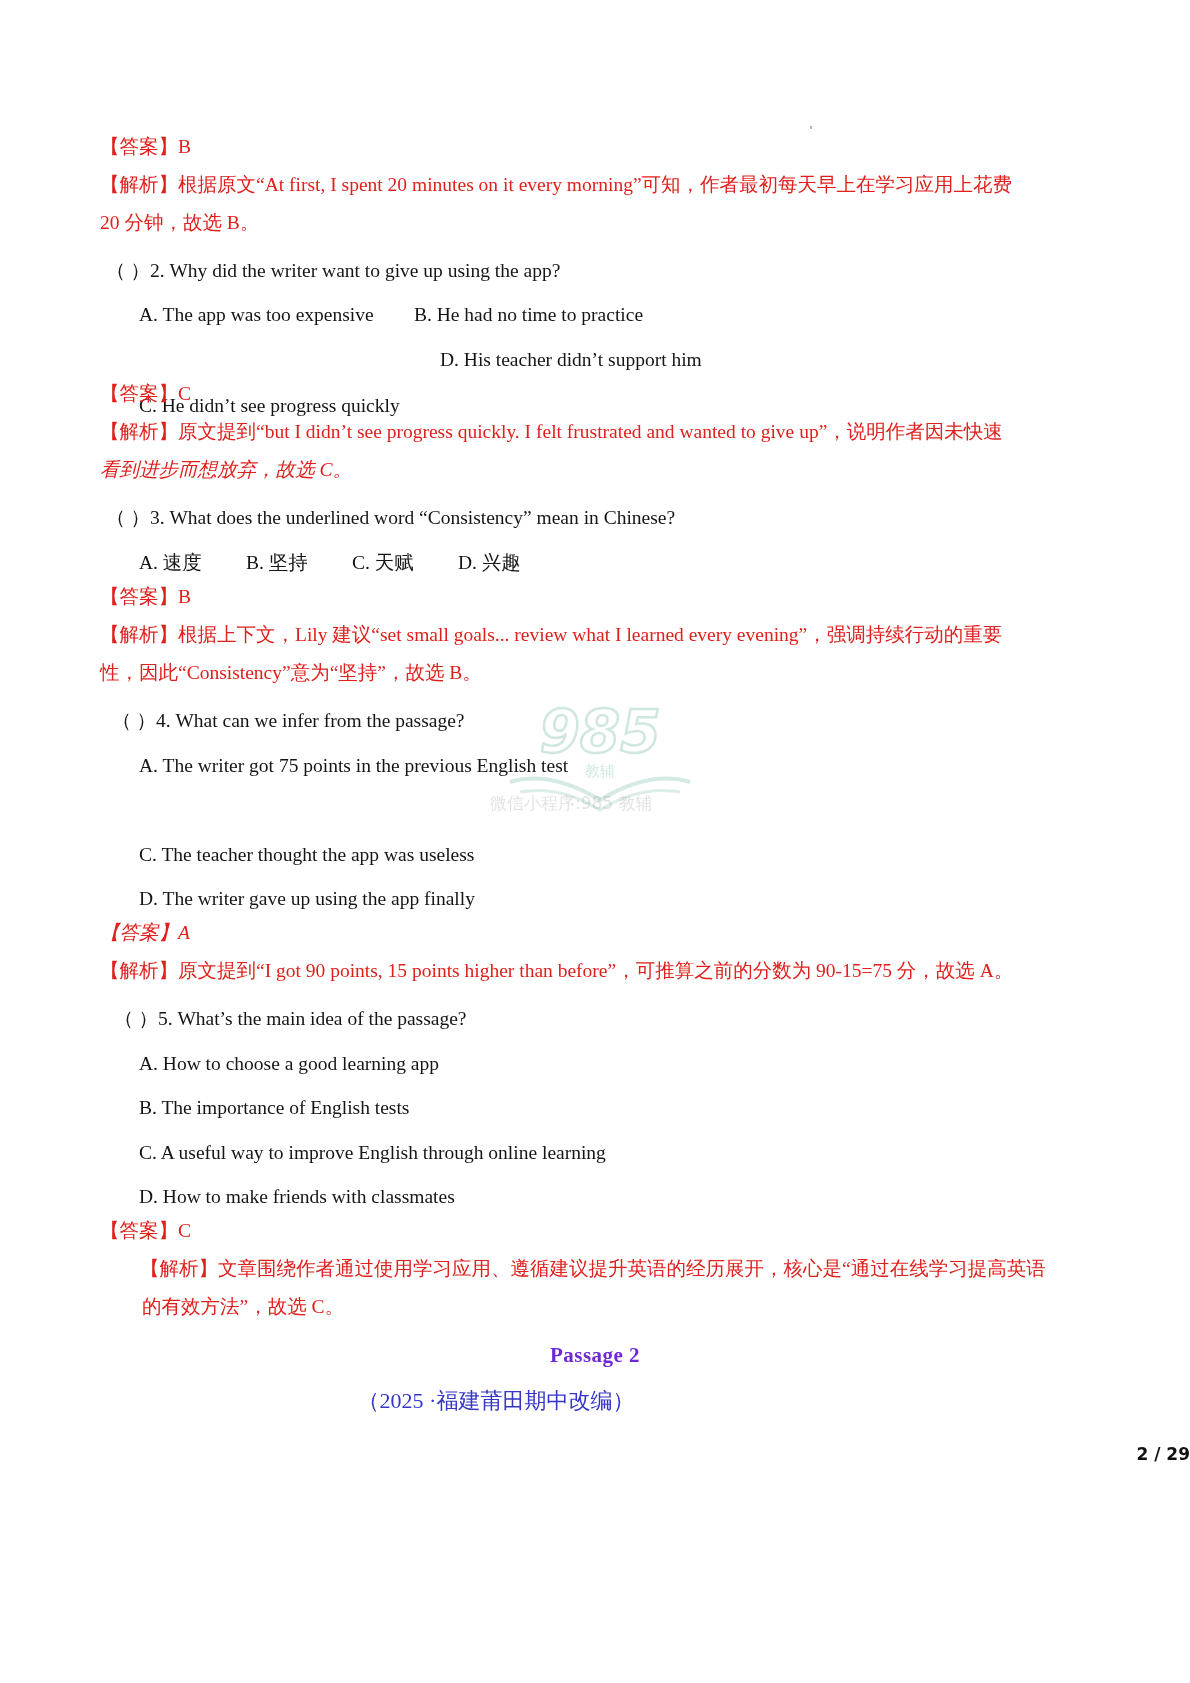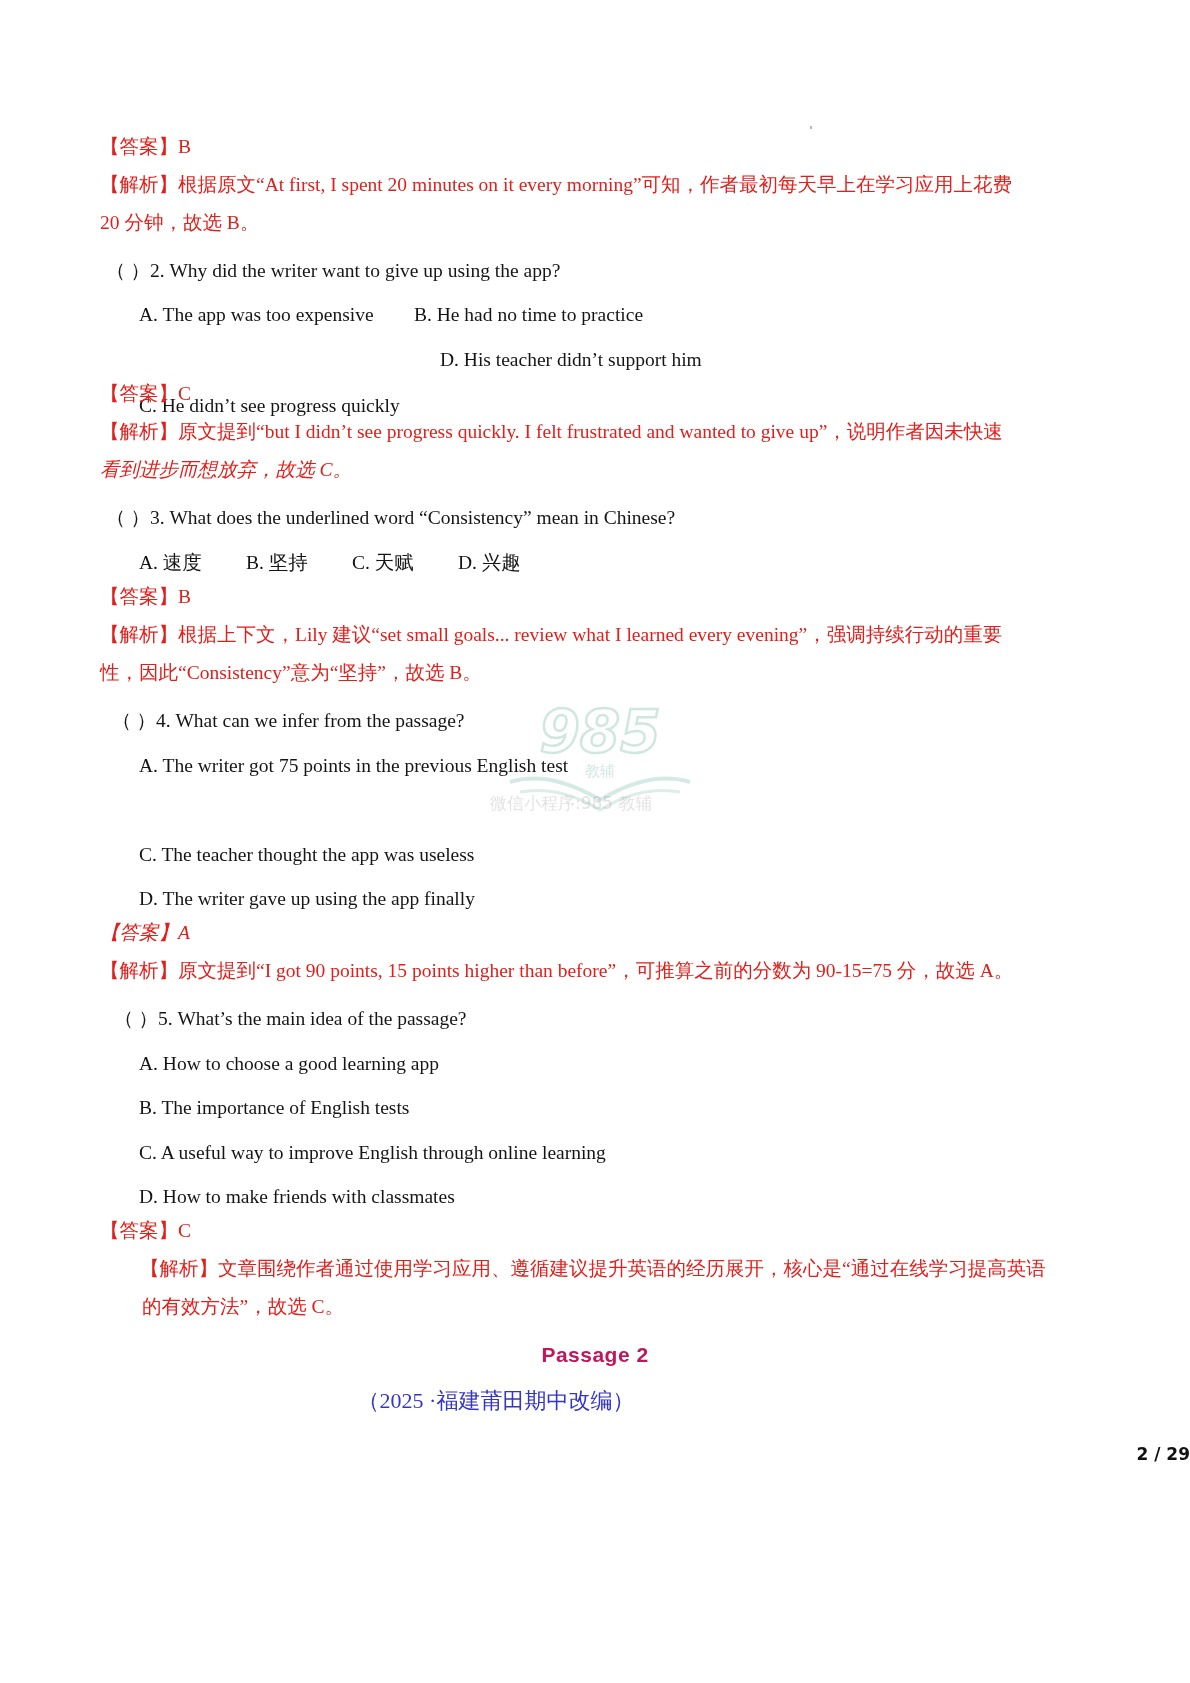--- a/index.html
+++ b/index.html
@@ -3,21 +3,21 @@
 <meta charset="utf-8">
 <style>
   html, body { margin: 0; padding: 0; background: #ffffff; }
   body { width: 1190px; height: 1683px; position: relative; overflow: hidden;
          font-family: "Liberation Serif", "DejaVu Serif", serif; color: #111; }
   .page { position: absolute; left: 0; top: 0; width: 1190px; height: 1683px; }
   .line { position: absolute; white-space: nowrap; font-size: 19.5px; line-height: 26px; }
   .red { color: #e0201c; }
   .black { color: #151515; }
   .passage-title { position: absolute; left: 0; width: 1190px; text-align: center; top: 1446px;
-     font-family: Liberation Sans, sans-serif; font-weight: bold; font-size: 21px; color: #be185d; letter-spacing: 0.5px; }
+     font-family: Liberation Serif, serif; font-weight: bold; font-size: 21px; color: #6d28d9; letter-spacing: 0.5px; }
   .source { position: absolute; left: 0; width: 992px; text-align: center; top: 1490px;
      font-size: 22px; color: #3535c8; }
   .page-num { position: absolute; left: 0; width: 1190px; text-align: right; top: 1553px;
      font-family: "DejaVu Sans", "Liberation Sans", sans-serif; font-weight: bold; font-size: 17px; color: #111; }
   .dot { position: absolute; left: 810px; top: 126px; width: 2px; height: 3px; background: #b8b8a8; }
   .watermark { position: absolute; left: 490px; top: 690px; width: 220px; height: 140px; pointer-events: none; }
   .wm-text { position: absolute; left: 490px; top: 792px; font-family: "DejaVu Sans", sans-serif; font-size: 17px; color: rgba(150,150,150,0.28); white-space: nowrap; }
   .opt { position: absolute; white-space: nowrap; font-size: 19.5px; line-height: 26px; color: #151515; }
 </style>
 </head>

